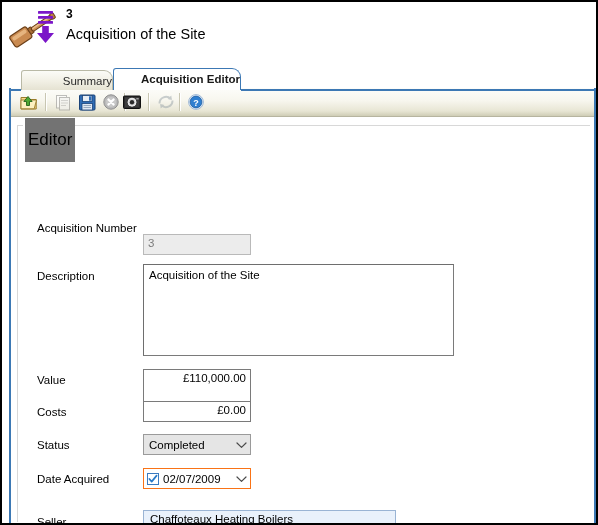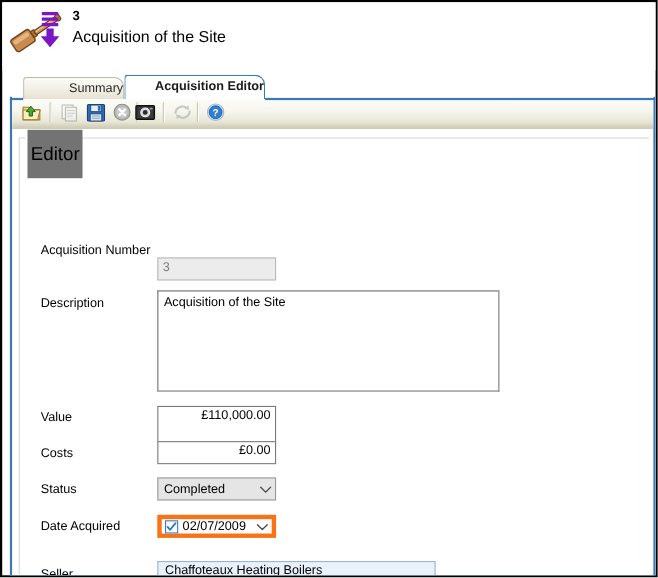--- a/index.html
+++ b/index.html
@@ -238,21 +238,21 @@
     width: 18px;
     display: flex;
     align-items: center;
     justify-content: center;
   }
 
   
   .datepick {
     box-sizing: border-box;
     background: #ffffff;
-    border: 4px solid #f97316;
+    border: 1px solid #f97316;
     font-size: 11.5px;
     color: #000;
     display: flex;
     align-items: center;
     padding-left: 3px;
   }
   .datepick .dp-check {
     width: 12px; height: 12px;
     box-sizing: border-box;
     border: 1px solid #3b7bbf;

